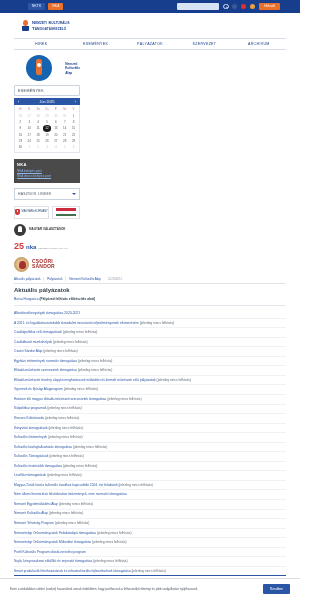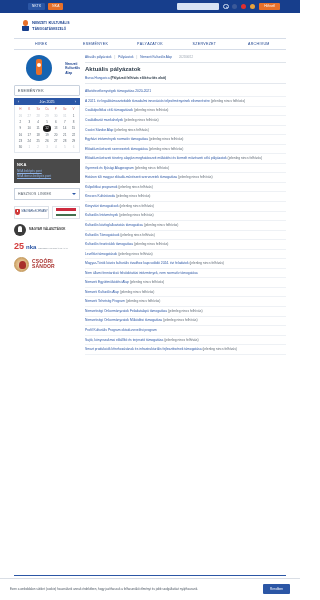--- a/index.html
+++ b/index.html
@@ -99,20 +99,21 @@
     font-size: 3.6px; letter-spacing: .3px;
     color: #173e8c;
     cursor: pointer;
   }
 
   
   .page {
     display: flex;
     padding: 5px 14px 0 14px;
     gap: 5px;
+    flex-direction: column;
   }
 
   
   .sidebar { width: 66px; flex: 0 0 66px; }
 
   .nka-badge {
     width: 26px; height: 26px; border-radius: 50%;
     background: #1763b0; margin: 0 auto 1px auto;
     position: relative;
   }

